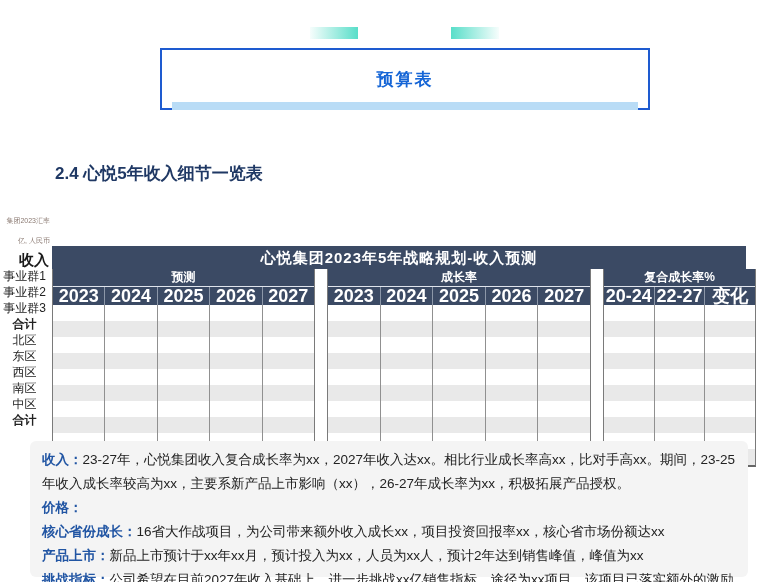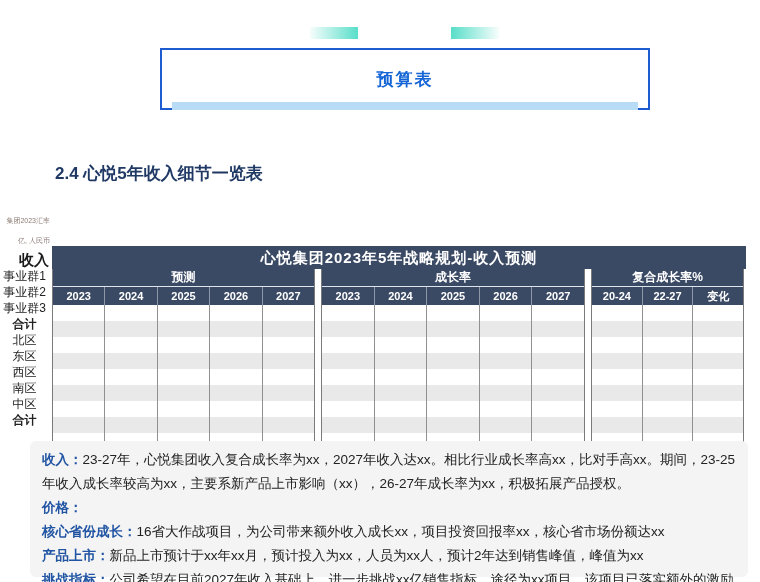--- a/index.html
+++ b/index.html
@@ -19,28 +19,28 @@
   .title-box .txt{font-size:17px;font-weight:bold;color:#1565d6;letter-spacing:2px;}
   .title-shadow{position:absolute;left:172px;top:102px;width:466px;height:8px;background:#b9dcf6;}
 
   
   .heading{position:absolute;left:55px;top:162px;font-size:17px;font-weight:bold;color:#1f3864;}
 
   
   .tbl{position:absolute;left:52px;top:210px;width:694px;margin-top:36px;}
   .tbl-title{height:23px;line-height:23px;background:#3b4a64;color:#fff;text-align:center;
         font-size:15px;font-weight:bold;letter-spacing:1px;}
-  .sections{display:grid;grid-template-columns:263px 264px 153px;column-gap:6px;background:#fff;}
+  .sections{display:grid;grid-template-columns:263px 264px 153px;column-gap:12px;background:#fff;}
   .section{border-left:1px solid #7a7a7a;border-right:1px solid #7a7a7a;
         border-bottom:2px solid #666;box-sizing:border-box;}
   .group-header{height:17px;line-height:17px;background:#3b4a64;color:#fff;text-align:center;
         font-size:12px;font-weight:bold;border-bottom:1px solid #dfe4ec;}
   .cols{display:flex;}
   .year-row{height:18px;background:#3b4a64;}
-  .ycell{flex:1;line-height:18px;text-align:center;color:#fff;font-size:11px;font-weight:bold;
+  .ycell{flex:1;line-height:18px;text-align:center;color:#fff;font-size:18px;font-weight:bold;
         border-right:1px solid #8c97a8;}
   .ycell:last-child{border-right:none;}
   .brow{height:16px;background:#fff;}
   .brow.alt{background:#e9e9e9;}
   .bcell{flex:1;border-right:1px solid #909090;}
   .bcell:last-child{border-right:none;}
 
   
   .corner-note{position:absolute;width:50px;text-align:right;font-size:7px;color:#8b7a72;}
   .corner-note.l1{left:0;top:216px;}

